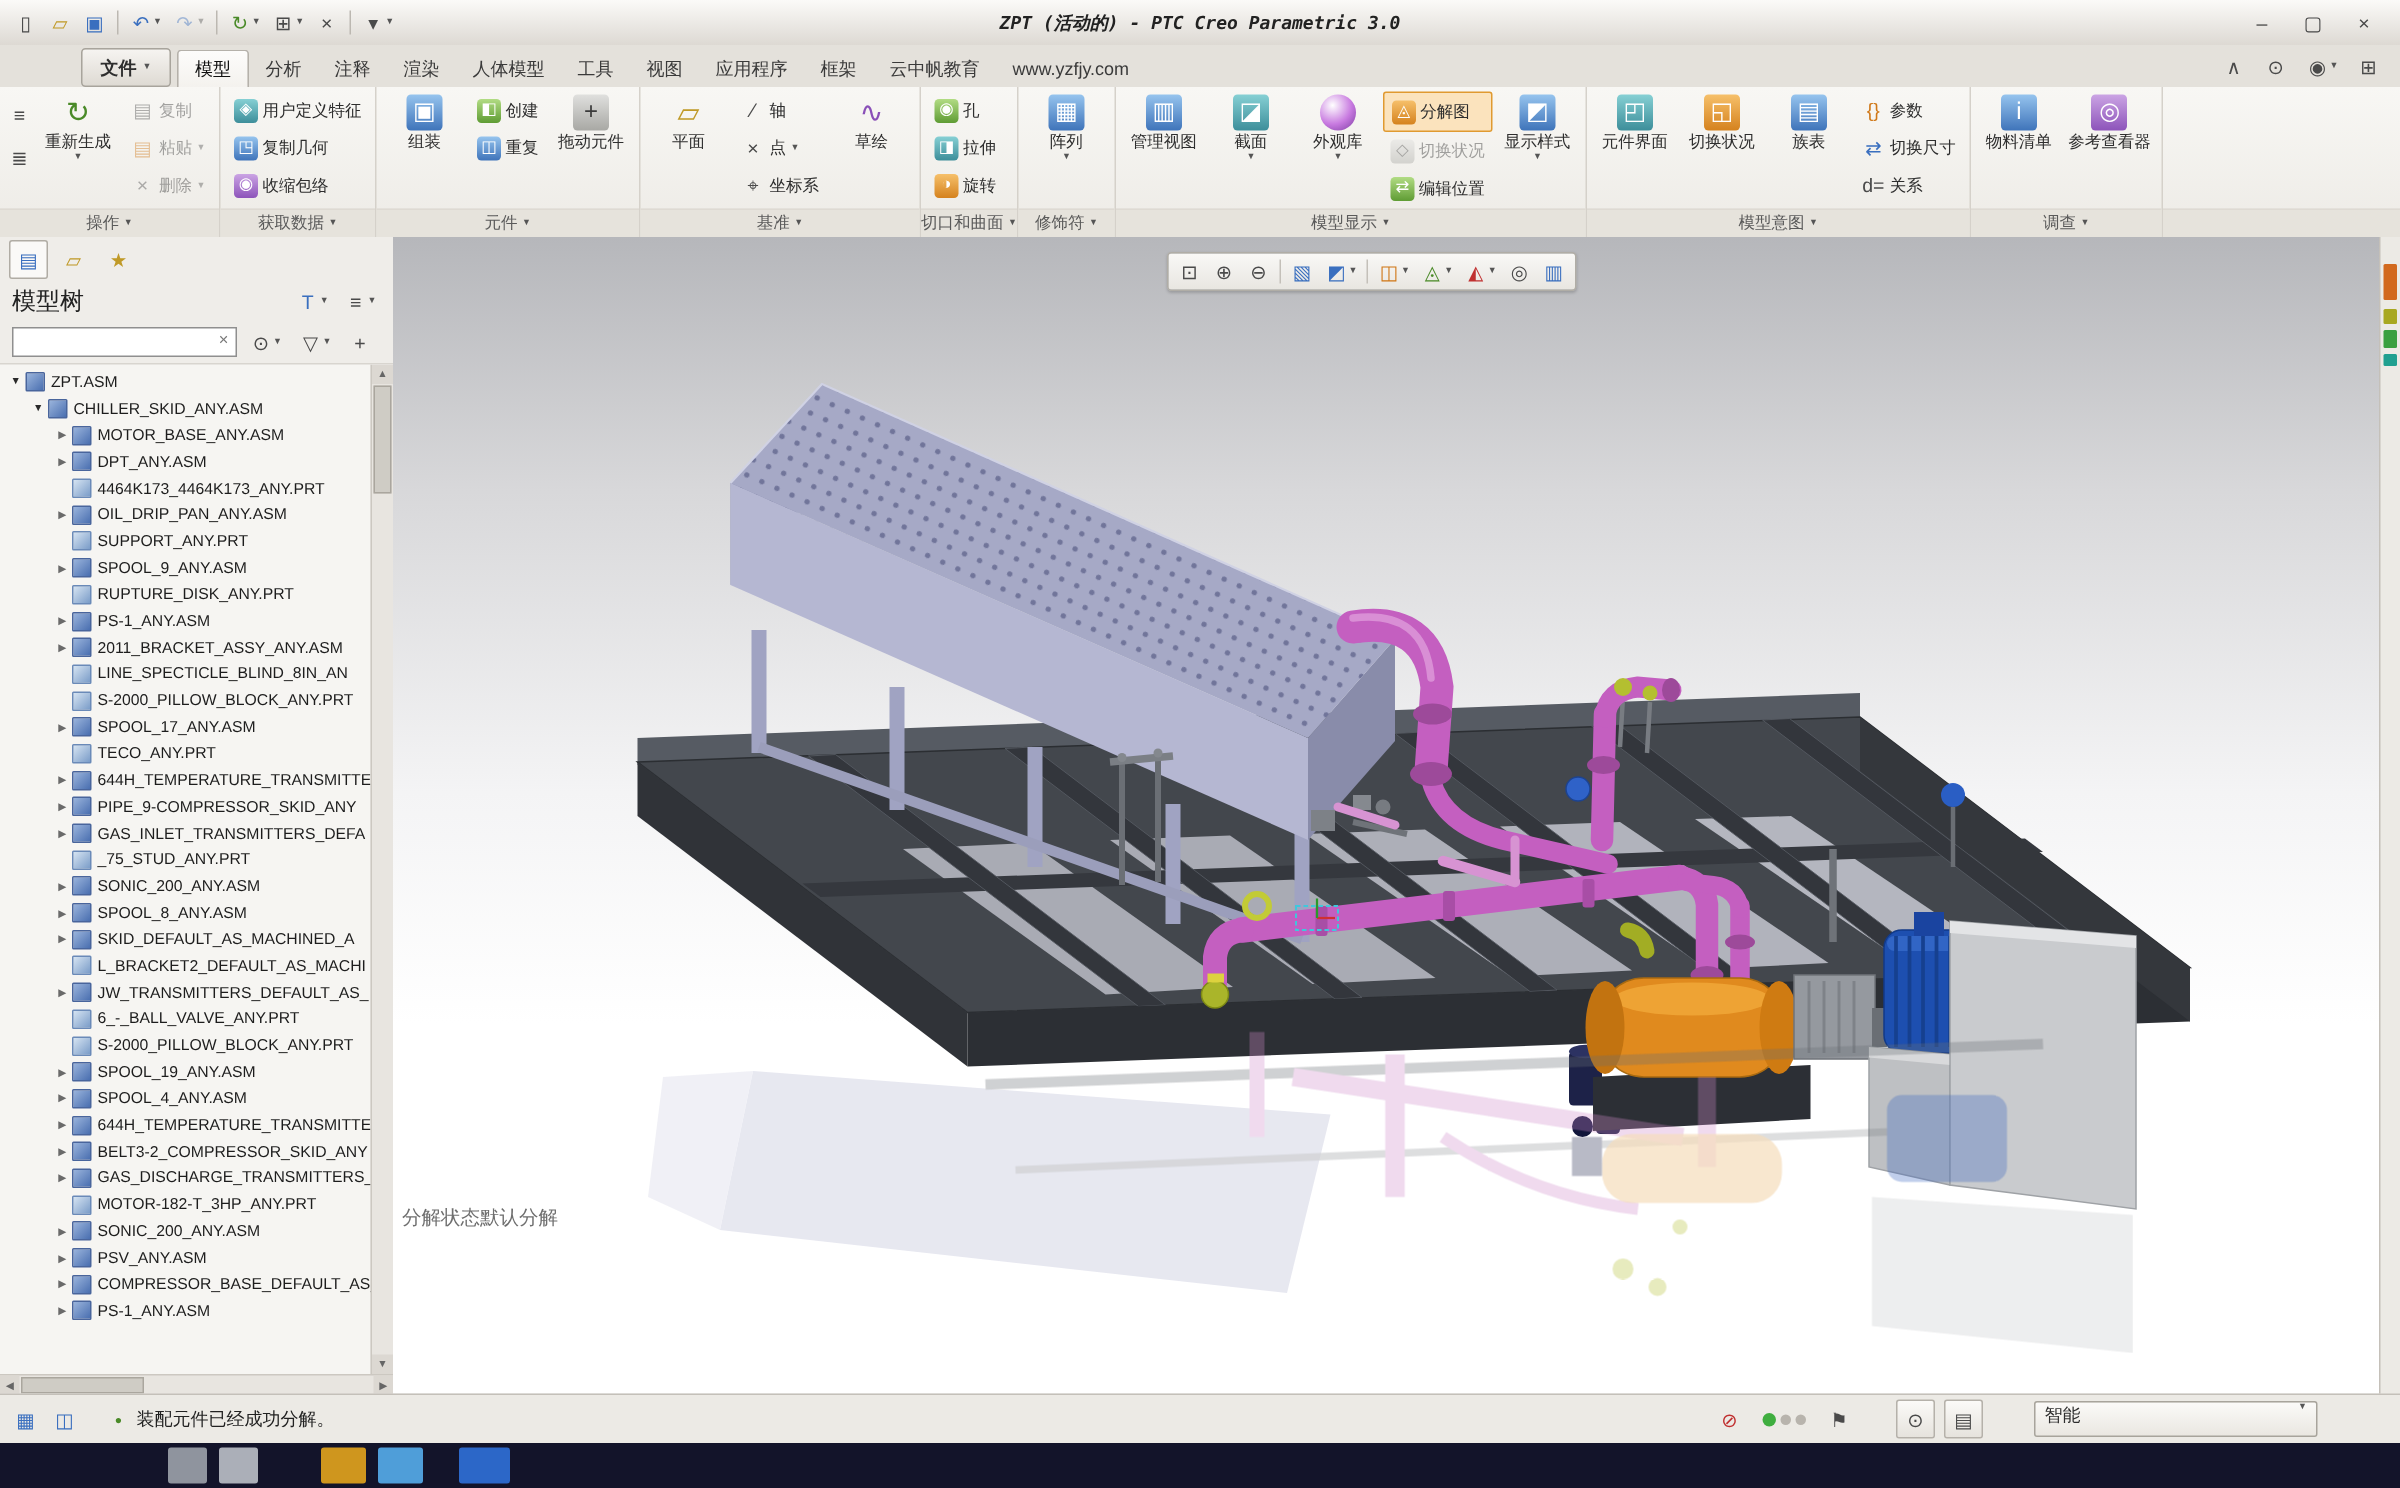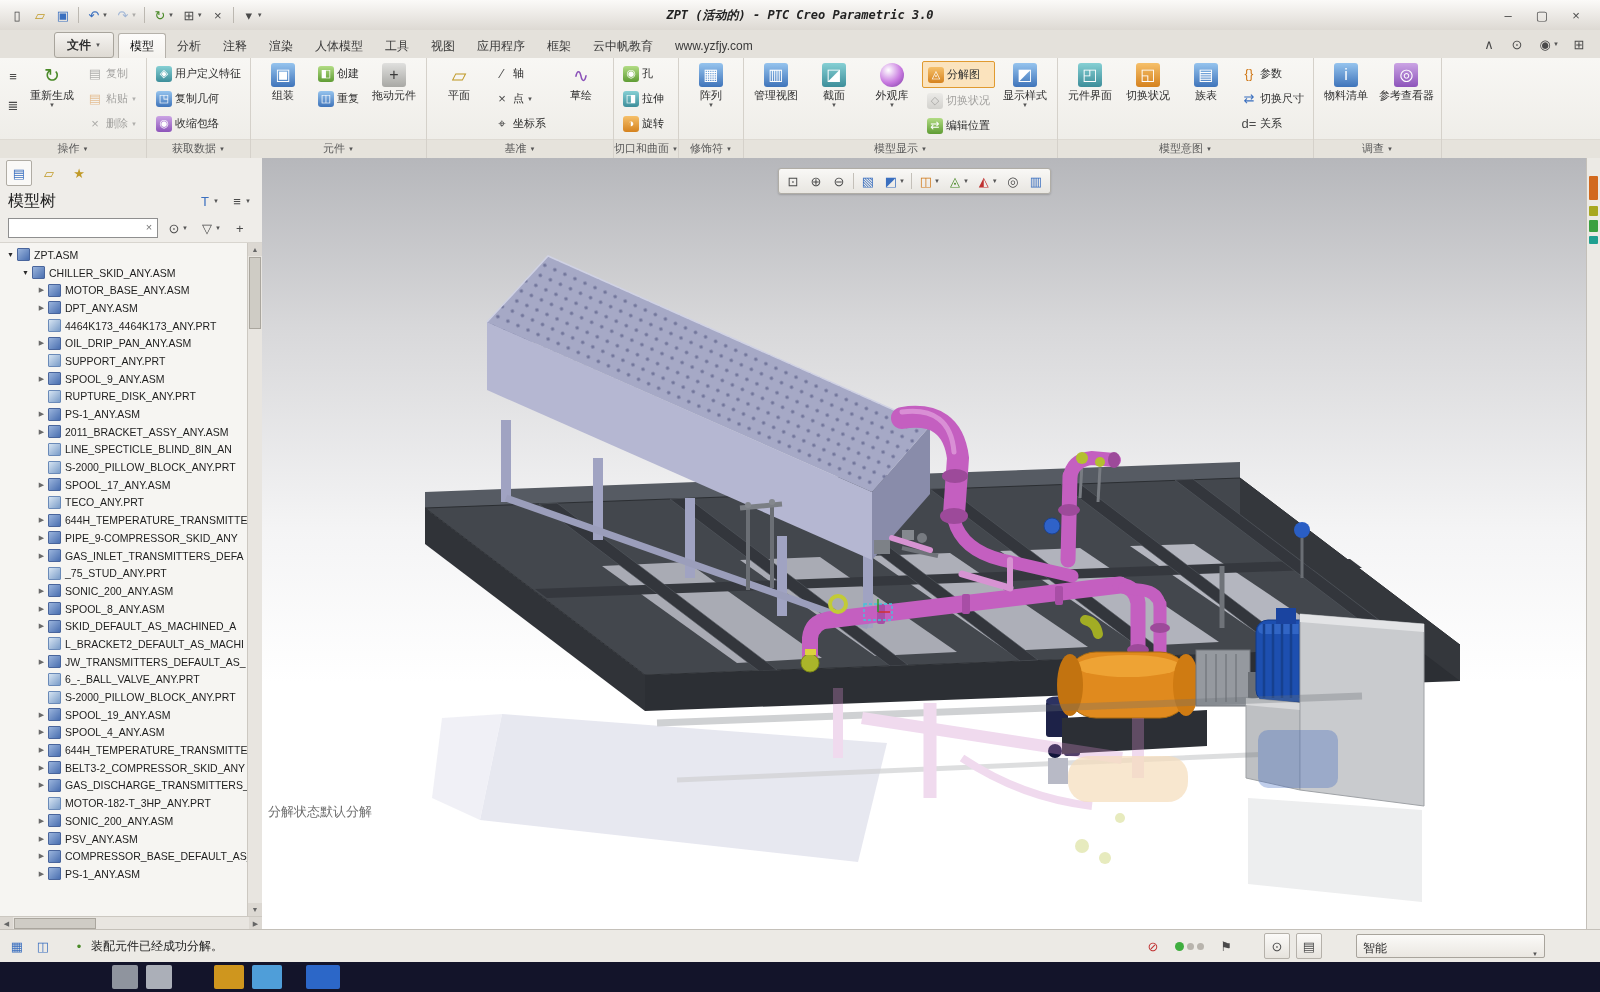--- a/index.html
+++ b/index.html
@@ -109,21 +109,21 @@
   
   .statusbar{position:absolute;left:0;right:0;bottom:30px;height:32px;background:#eceae5;border-top:1px solid #c4c0b9;
              display:flex;align-items:center;padding:0 55px 0 5px;gap:4px;}
   .sb-btn{display:flex;align-items:center;justify-content:center;height:24px;min-width:24px;border-radius:2px;}
   .sb-btn.boxed{border:1px solid #b5b1aa;background:linear-gradient(#fbfaf8,#e6e3dd);}
   .sb-msg{display:flex;align-items:center;gap:4px;margin-left:12px;font-size:12px;color:#222;}
   .sb-right{margin-left:auto;display:flex;align-items:center;gap:6px;}
   .dots{display:flex;align-items:center;gap:3px;margin:0 4px;}
   .dots i{width:7px;height:7px;border-radius:50%;background:#b8b4ad;display:inline-block;}
   .dots i.on{background:#3fae3f;width:9px;height:9px;}
-  .filter-combo{display:flex;align-items:flex-end;gap:6px;width:175px;height:22px;margin-left:28px;padding:0 6px;
+  .filter-combo{display:flex;align-items:flex-start;gap:6px;width:175px;height:22px;margin-left:28px;padding:0 6px;
                 background:linear-gradient(#fbfaf8,#eae7e1);border:1px solid #a8a49c;border-radius:2px;}
   .filter-combo .lab{flex:1;}
   
   .taskbar{position:absolute;left:0;right:0;bottom:0;height:30px;background:#13142a;}
   .tb-item{position:absolute;top:3px;height:24px;border-radius:2px;opacity:.92;}
 </style>
 </head>
 <body>
 
 <div id="app">

